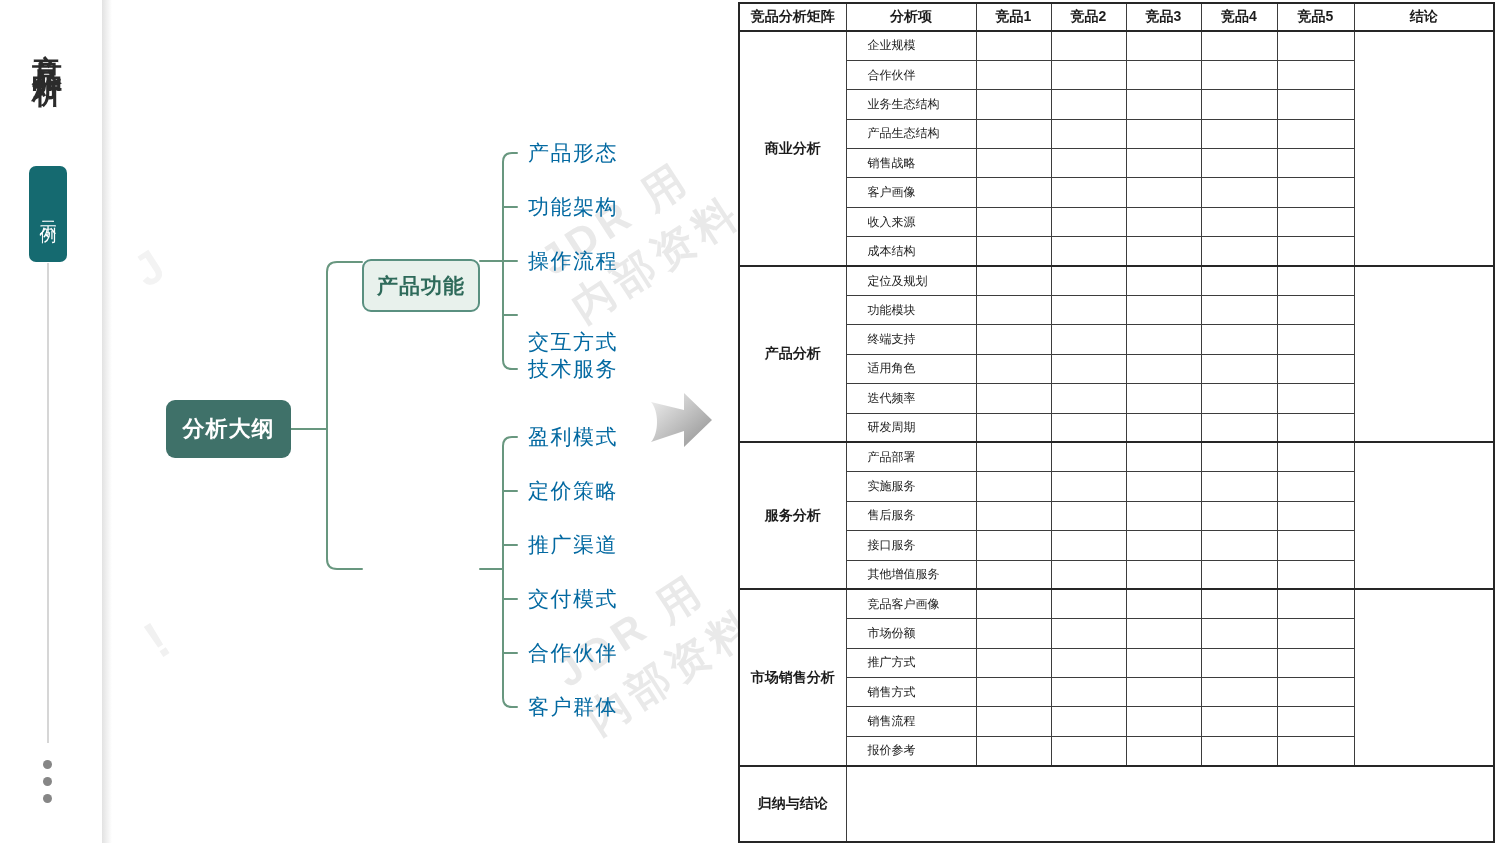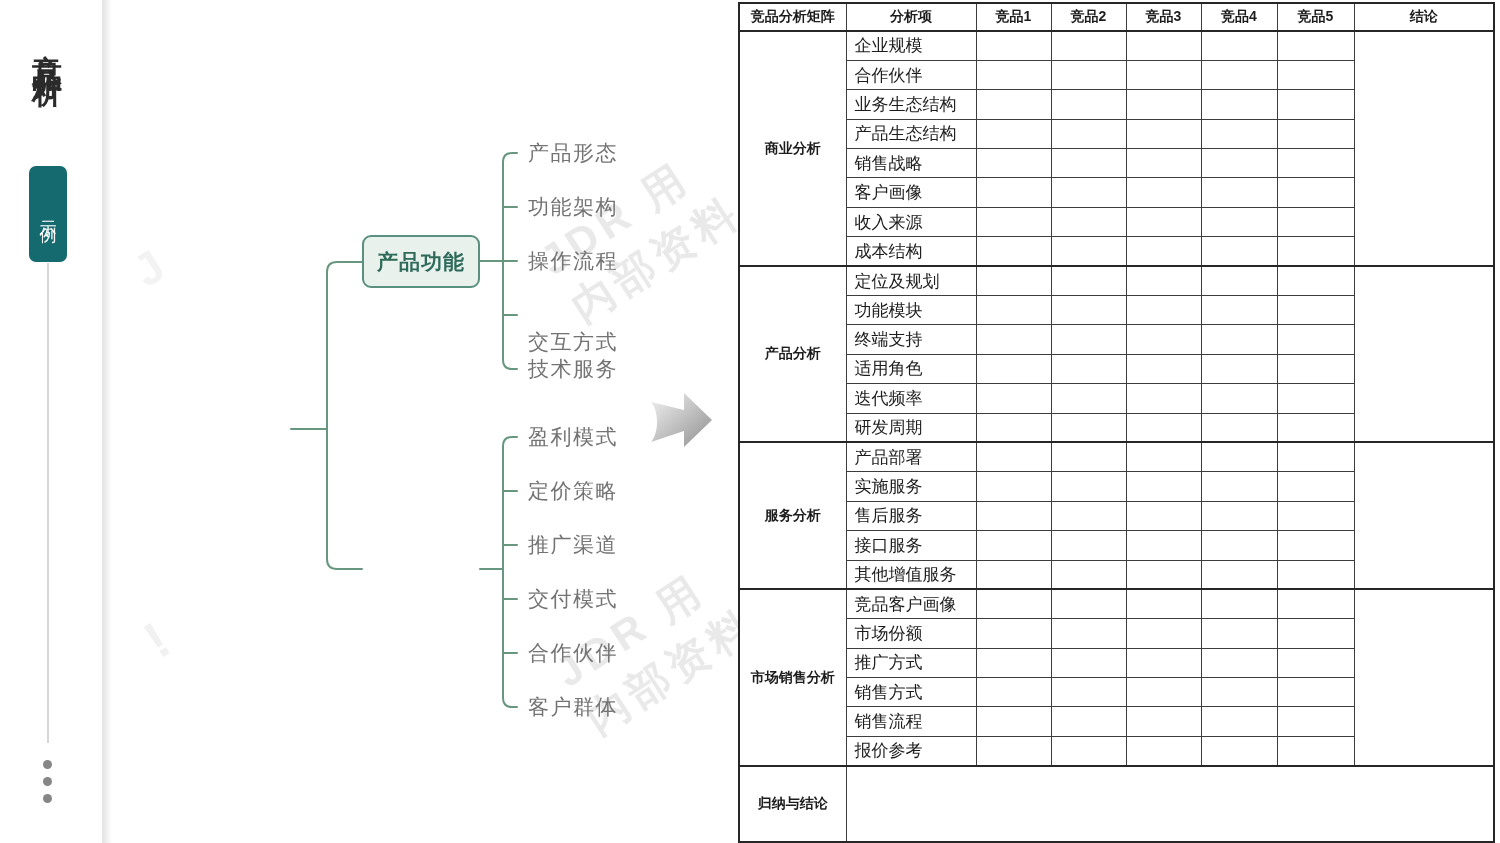--- a/index.html
+++ b/index.html
@@ -98,32 +98,33 @@
   .branch-node {
     left: 362px;
     width: 118px; height: 53px;
     background: #e8f1ec;
     border: 2px solid #5a9080;
     border-radius: 9px;
     color: #2e6a5a;
     font-size: 21px;
     font-weight: 600;
     letter-spacing: 1px;
+    margin-top: 24px;
   }
   .branch-1 { top: 235px; }
   .branch-2 { top: 543px; }
   .leaf {
     position: absolute;
     left: 528px;
     height: 30px;
     line-height: 30px;
     font-size: 21px;
     font-weight: 500;
     letter-spacing: 1.5px;
-    color: #737373;
+    color: #0369a1;
     z-index: 3;
     white-space: nowrap;
   }
 
   
   .table-wrap { position: absolute; left: 738px; top: 2px; z-index: 4; }
   table.matrix {
     border-collapse: collapse;
     table-layout: fixed;
     width: 755px;
@@ -145,24 +146,24 @@
   }
   table.matrix tbody tr { height: 29.4px; }
   table.matrix tr.group-start th,
   table.matrix tr.group-start td { border-top: 2px solid #262626; }
   .group-cell {
     font-size: 14px;
     font-weight: 700;
     text-align: center;
   }
   .item-cell {
-    font-size: 17px;
+    font-size: 12px;
     font-weight: 400;
     text-align: left;
-    padding-left: 8px;
+    padding-left: 21px;
   }
   tr.footer-row { height: 76px !important; }
   .footer-cell {
     font-size: 14px;
     font-weight: 700;
     text-align: center;
   }
 </style>
 </head>
 <body>
@@ -209,20 +210,21 @@
       <path d="M480 569 H503"></path>
       <path d="M517 437 H512 Q503 437 503 446 V698 Q503 707 512 707 H517"></path>
       <path d="M503 491 H517"></path>
       <path d="M503 545 H517"></path>
       <path d="M503 599 H517"></path>
       <path d="M503 653 H517"></path>
     </g>
     <path d="M651 402 C659 411 659 433 651 442 L684 431 L684 447 L712 420 L684 393 L684 410 Z" fill="url(#arrowGrad)"></path>
   </svg>
 
+  <div class="node root-node">分析大纲</div>
   <div class="node branch-node branch-1">产品功能</div>
 
   <div class="leaf" style="top:138px;">产品形态</div>
   <div class="leaf" style="top:192px;">功能架构</div>
   <div class="leaf" style="top:246px;">操作流程</div>
   <div class="leaf" style="top:300px;margin-top:27px;">交互方式</div>
   <div class="leaf" style="top:354px;">技术服务</div>
 
   <div class="leaf" style="top:422px;">盈利模式</div>
   <div class="leaf" style="top:476px;">定价策略</div>

